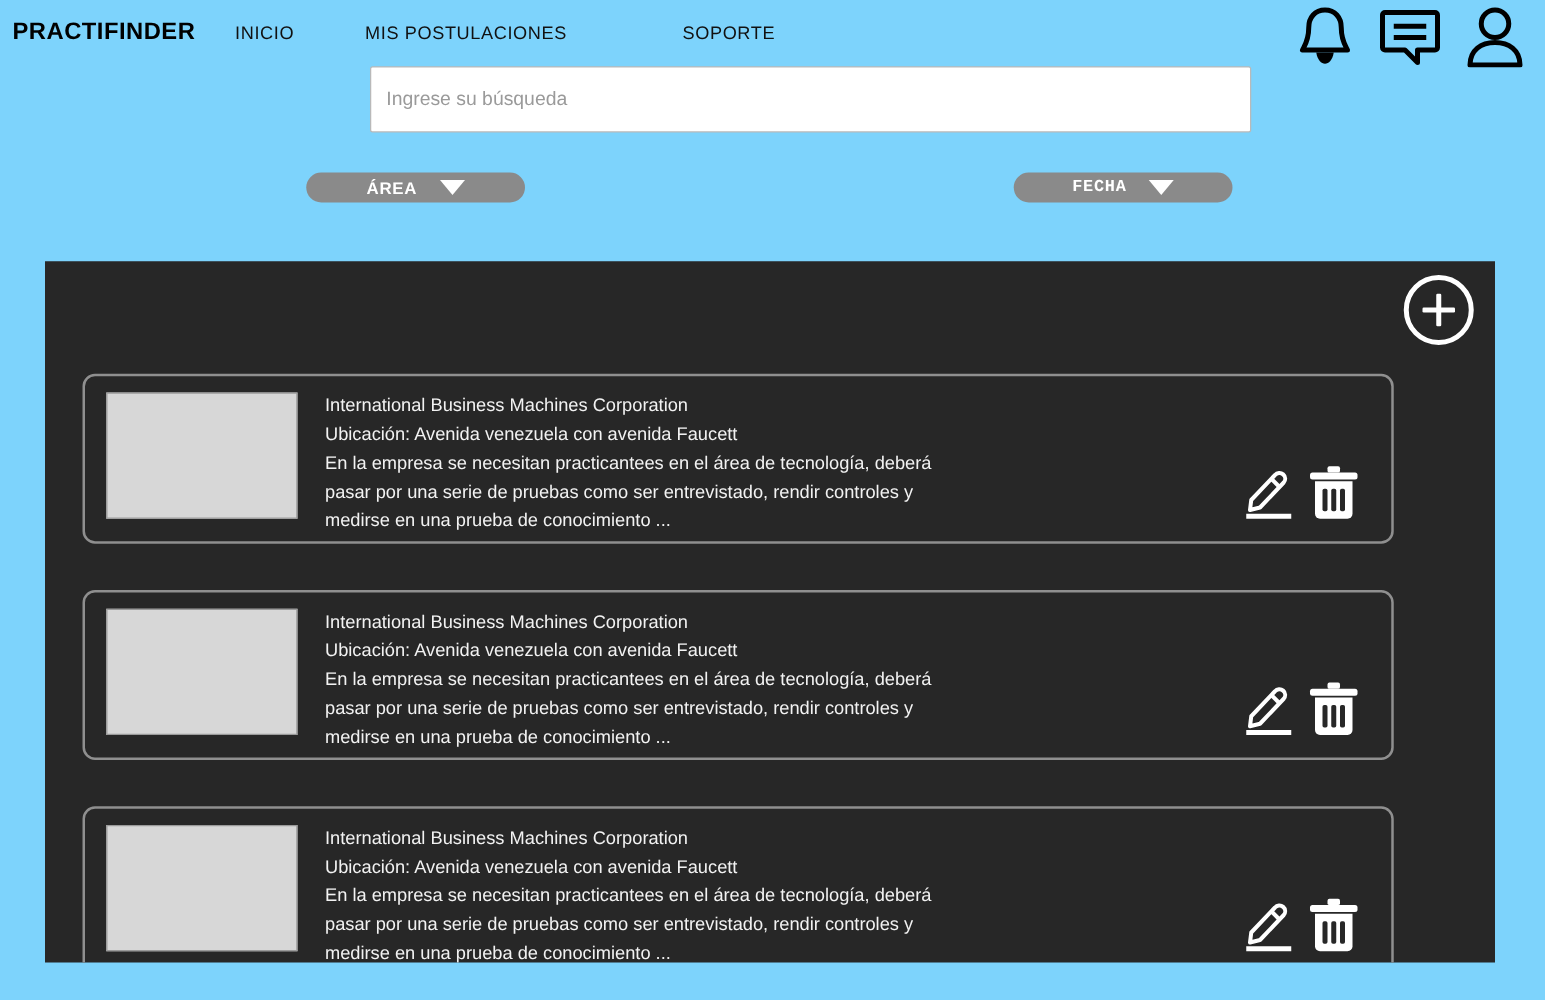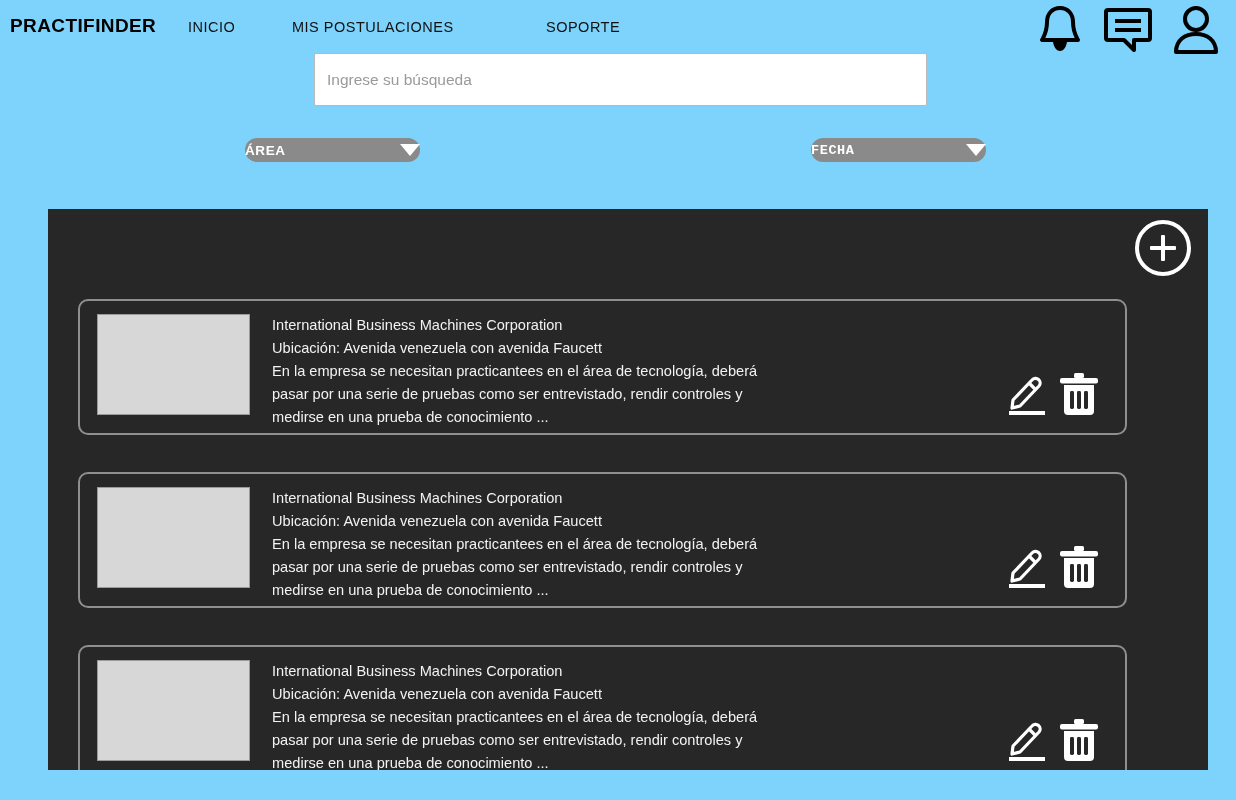--- a/index.html
+++ b/index.html
@@ -68,23 +68,23 @@
     display: flex;
     align-items: center;
     justify-content: center;
     cursor: pointer;
   }
   .icon-btn svg { display: block; }
 
   
   .search-wrap {
     position: absolute;
-    left: 314px;
+    left: 296px;
     top: 53px;
-    width: 613px;
+    width: 705px;
     height: 53px;
   }
   .search-input {
     width: 100%;
     height: 100%;
     border: 1px solid #b9b9b9;
     border-radius: 2px;
     background: #ffffff;
     font-family: "Liberation Sans", sans-serif;
     font-size: 15.5px;
@@ -103,21 +103,21 @@
     height: 25px;
   }
   .pill {
     position: absolute;
     top: 0;
     height: 24px;
     background: #8a8a8a;
     border-radius: 13px;
     display: flex;
     align-items: center;
-    justify-content: space-between;
+    justify-content: center;
     gap: 18px;
     cursor: pointer;
     user-select: none;
   }
   .pill.p0 { left: 245px; width: 175px; }
   .pill.p1 { left: 433px; width: 175px; }
   .pill.p2 { left: 623px; width: 175px; }
   .pill.p3 { left: 811px; width: 175px; font-family: Liberation Mono, monospace; }
 
   .pill-label {
@@ -136,21 +136,20 @@
 
   
   .panel {
     position: absolute;
     left: 36px;
     top: 209px;
     width: 1160px;
     height: 561px;
     background: #272727;
     overflow: hidden;
-    margin-left: 12px;
   }
 
   .add-btn {
     position: absolute;
     right: 17px;
     top: 11px;
     width: 56px;
     height: 56px;
     border-radius: 50%;
     border: 4px solid #ffffff;

